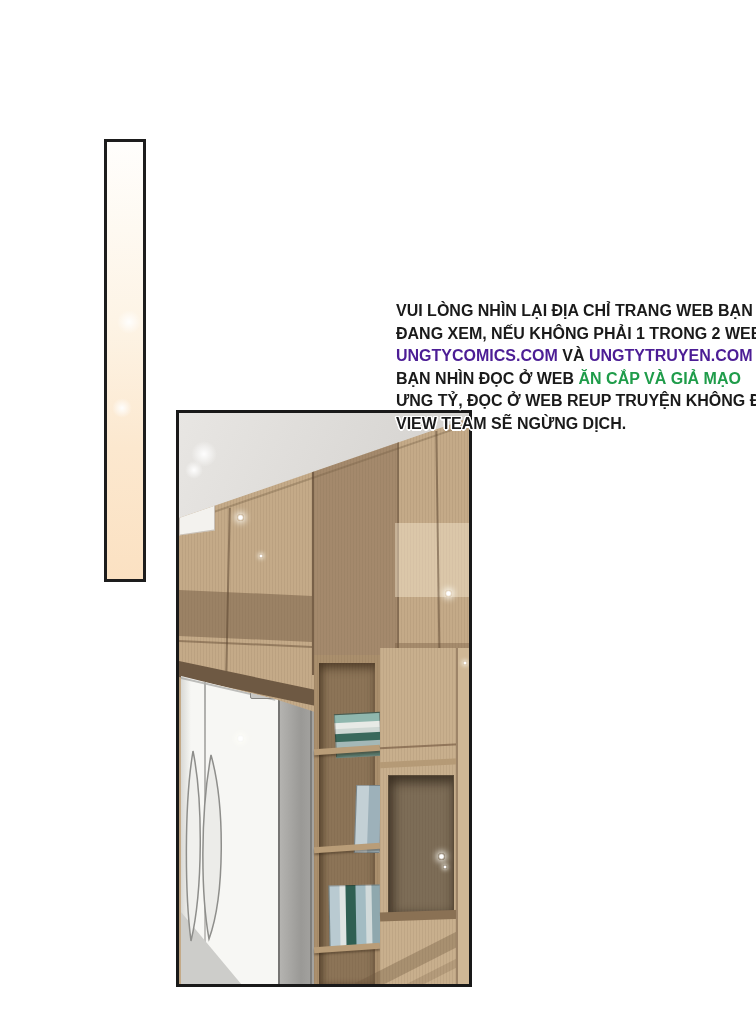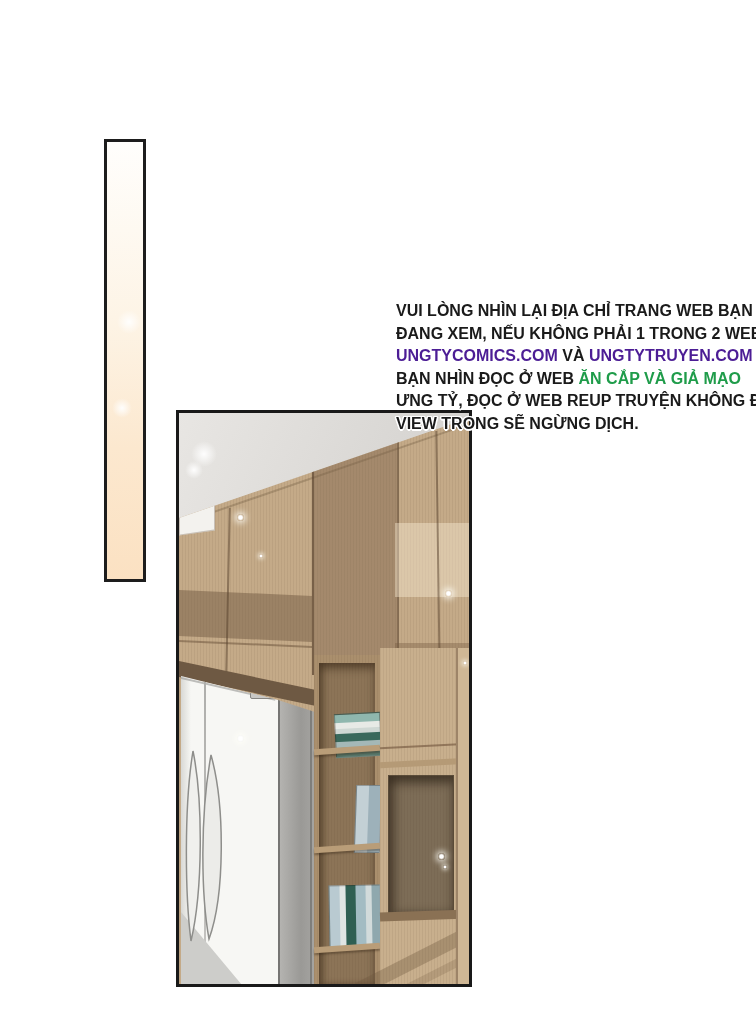--- a/index.html
+++ b/index.html
@@ -129,21 +129,21 @@
     <span class="bar-glow g1"></span>
     <span class="bar-glow g2"></span>
   </div>
 
   <div class="notice">
     <div class="nline"><span>VUI LÒNG NHÌN LẠI ĐỊA CHỈ TRANG WEB BẠN</span></div>
     <div class="nline"><span>ĐANG XEM, NẾU KHÔNG PHẢI 1 TRONG 2 WEB</span></div>
     <div class="nline"><span class="seg-red">UNGTYCOMICS.COM</span><span> VÀ </span><span class="seg-red">UNGTYTRUYEN.COM</span><span> THÌ</span></div>
     <div class="nline"><span>BẠN NHÌN ĐỌC Ở WEB </span><span class="seg-green">ĂN CẮP VÀ GIẢ MẠO</span></div>
     <div class="nline"><span>ƯNG TỶ, ĐỌC Ở WEB REUP TRUYỆN KHÔNG ĐỦ</span></div>
-    <div class="nline"><span>VIEW TRONG SẼ NGỪNG DỊCH.</span></div>
+    <div class="nline"><span>VIEW TEAM SẼ NGỪNG DỊCH.</span></div>
   </div>
 
   <div class="panel">
     <div class="scene">
 
       <span class="ceil-glow" style="left:12px;top:28px;width:26px;height:26px;"></span>
       <span class="ceil-glow" style="left:6px;top:48px;width:18px;height:18px;"></span>
 
       <div class="wood-upper grain">
         <div class="edge-line"></div>

